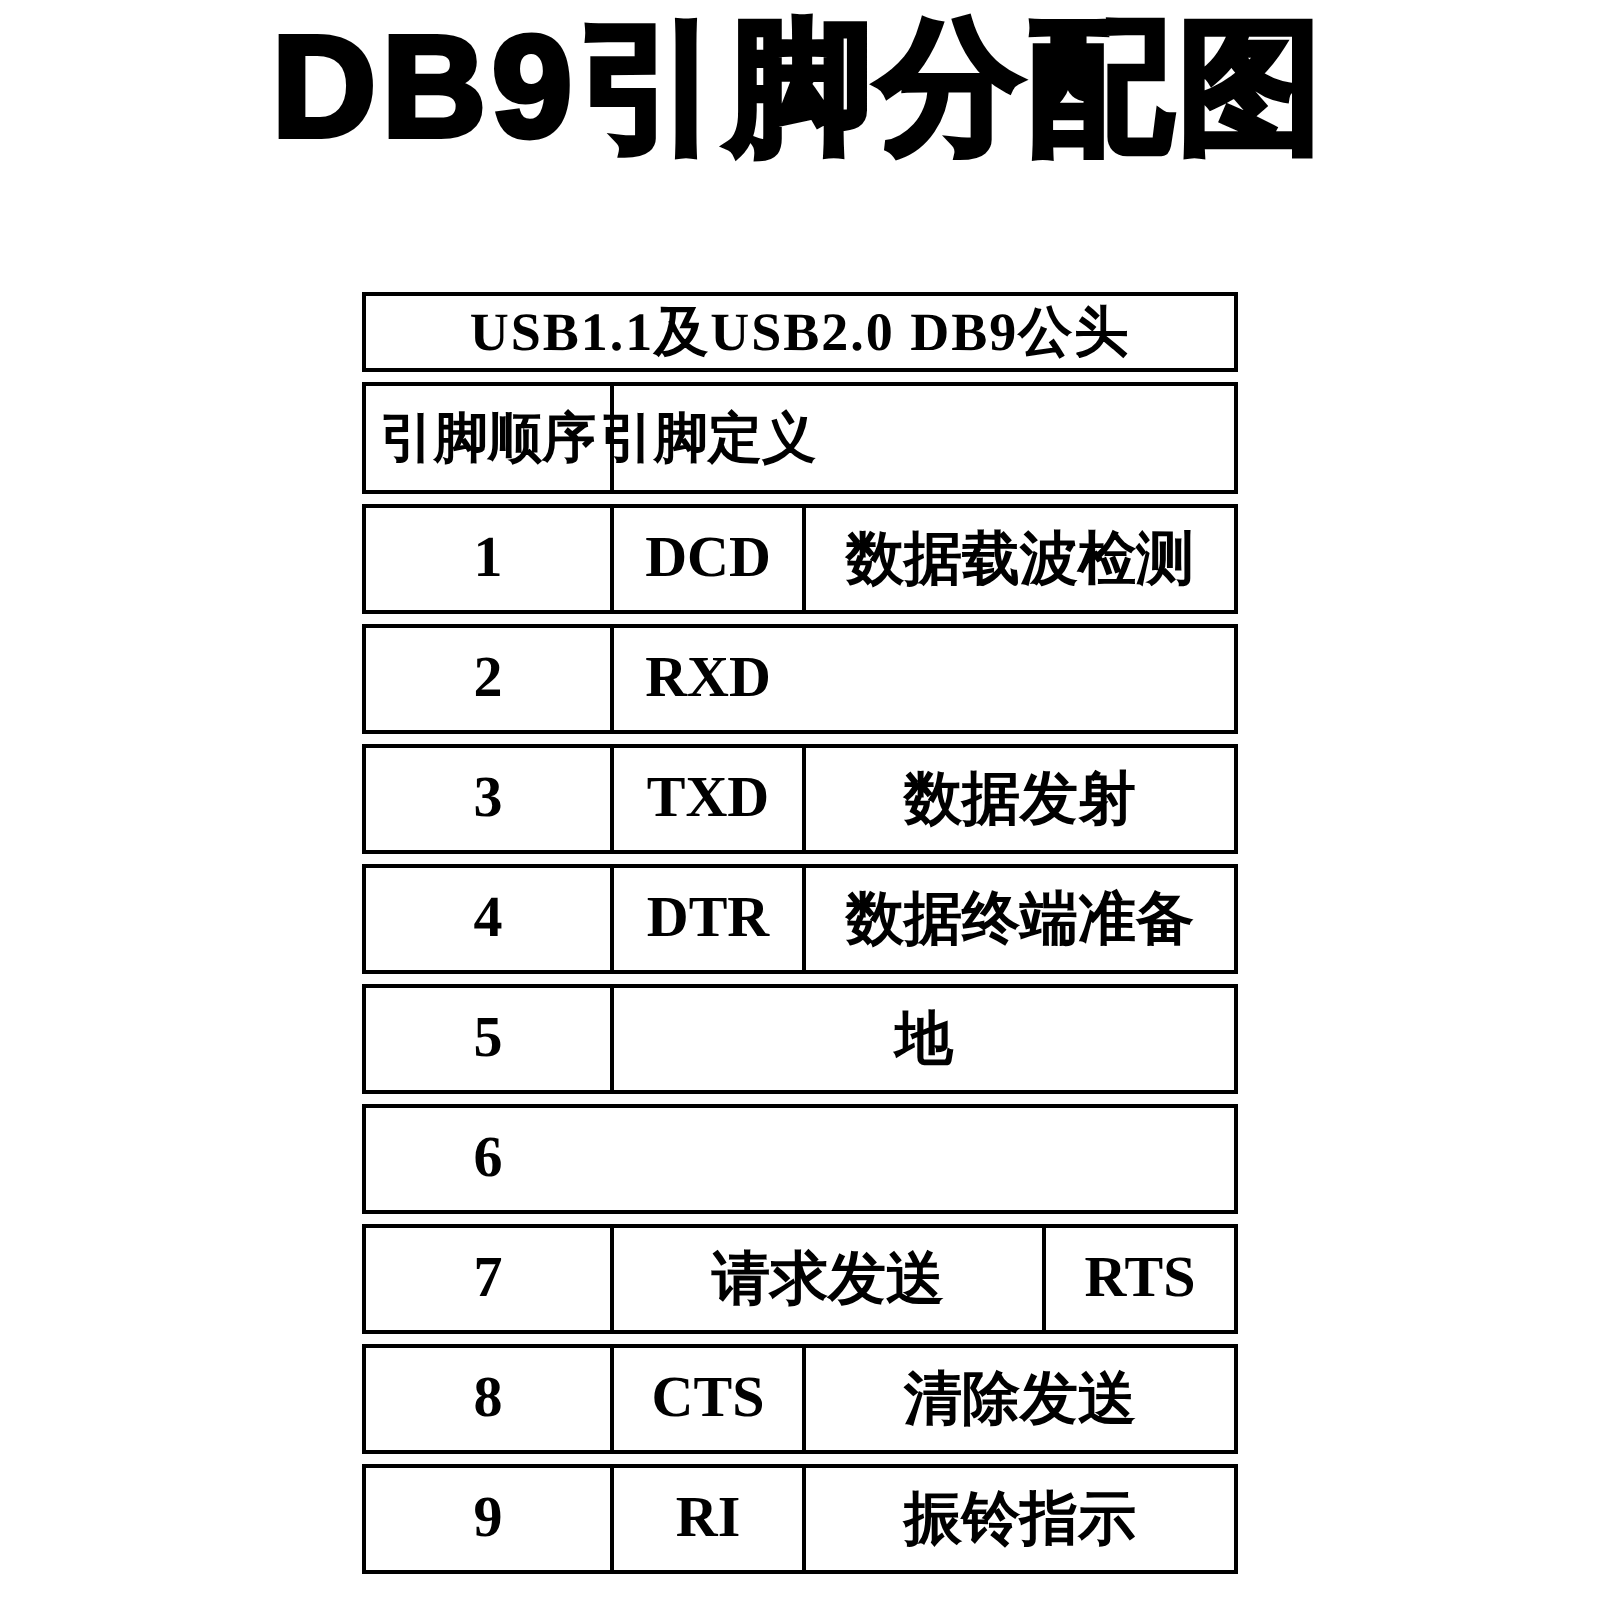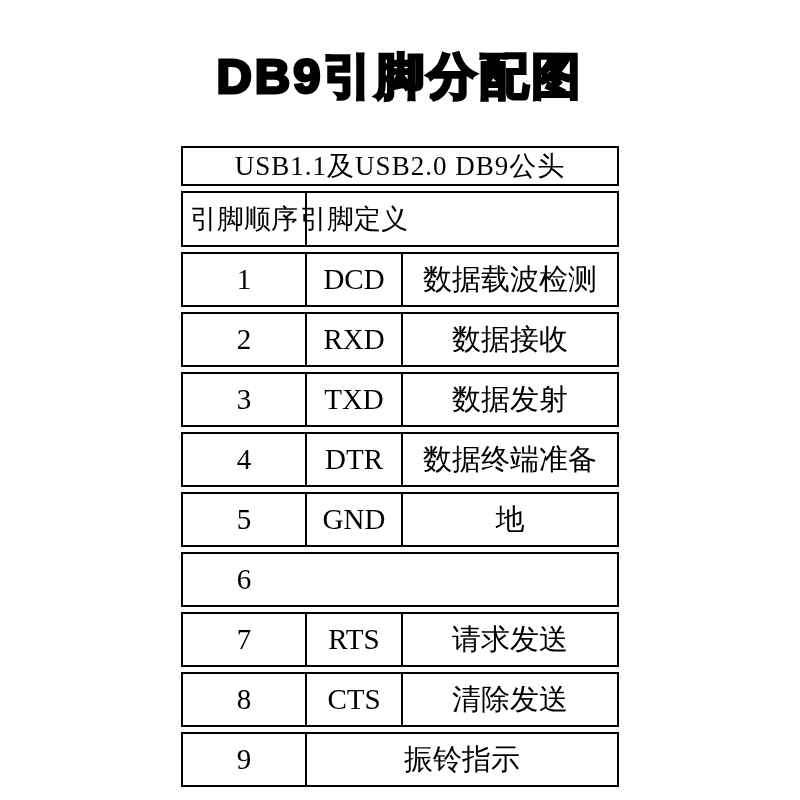--- a/index.html
+++ b/index.html
@@ -9,26 +9,25 @@
     color: #000000;
     font-family: "Liberation Serif", "DejaVu Serif", serif;
     overflow: hidden;
   }
   .page {
     width: 800px;
     height: 800px;
     background: #ffffff;
   }
   .page-title {
-    padding-top: 32px;
     height: 120px;
     line-height: 88px;
     text-align: center;
     font-family: "Liberation Sans", "DejaVu Sans", sans-serif;
-    font-size: 49px;
+    font-size: 72px;
     font-weight: 900;
     letter-spacing: 3px;
     color: #000000;
     -webkit-text-stroke: 3px #000000;
     white-space: nowrap;
   }
   .pin-table {
     width: 438px;
     margin: 26px auto 0 auto;
     display: flex;
@@ -40,20 +39,21 @@
     display: flex;
     align-items: stretch;
     background: #ffffff;
   }
   .cell {
     display: flex;
     align-items: center;
     justify-content: center;
     text-align: center;
     white-space: nowrap;
+    font-weight: bold;
   }
   .caption-row { height: 40px; }
   .caption-row .cell {
     width: 100%;
     font-size: 27px;
     letter-spacing: 1px;
   }
   .header-row { height: 56px; }
   .header-row .cell { font-size: 27px; }
   .data-row { height: 55px; }
@@ -82,56 +82,55 @@
 
     <div class="trow data-row">
       <div class="cell c1">1</div>
       <div class="cell c2">DCD</div>
       <div class="cell c3">数据载波检测</div>
     </div>
 
     <div class="trow data-row">
       <div class="cell c1">2</div>
       <div class="cell c2">RXD</div>
-      <div class="cell c3">数据接收</div>
     </div>
 
     <div class="trow data-row">
       <div class="cell c1">3</div>
       <div class="cell c2">TXD</div>
       <div class="cell c3">数据发射</div>
     </div>
 
     <div class="trow data-row">
       <div class="cell c1">4</div>
       <div class="cell c2">DTR</div>
       <div class="cell c3">数据终端准备</div>
     </div>
 
     <div class="trow data-row">
       <div class="cell c1">5</div>
-      <div class="cell c2">GND</div>
       <div class="cell c3">地</div>
     </div>
 
     <div class="trow data-row">
       <div class="cell c1">6</div>
     </div>
 
     <div class="trow data-row">
       <div class="cell c1">7</div>
+      <div class="cell c3">请求发送</div>
       <div class="cell c2">RTS</div>
-      <div class="cell c3">请求发送</div>
     </div>
 
     <div class="trow data-row">
       <div class="cell c1">8</div>
       <div class="cell c2">CTS</div>
       <div class="cell c3">清除发送</div>
     </div>
 
     <div class="trow data-row">
       <div class="cell c1">9</div>
+      <div class="cell c2">RI</div>
       <div class="cell c3">振铃指示</div>
     </div>
 
   </div>
 </div>
 
 </body></html>

